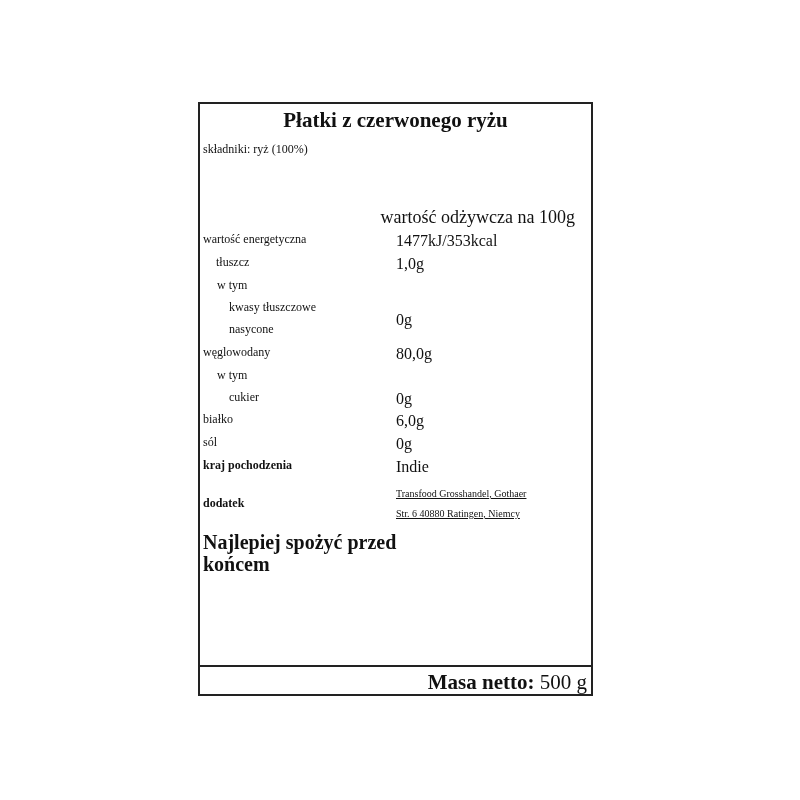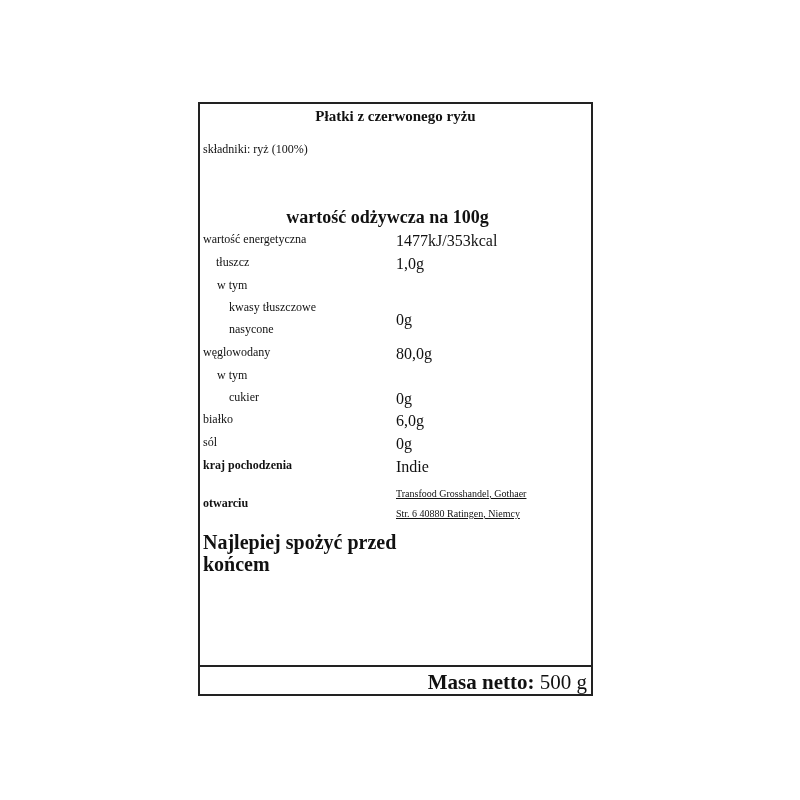--- a/index.html
+++ b/index.html
@@ -1,20 +1,20 @@
 <!DOCTYPE html>
 <html><head>
 <meta charset="utf-8">
 <style>
   html, body { margin:0; padding:0; background:#ffffff; }
   body { width:800px; height:800px; position:relative; font-family:"Liberation Serif", serif; color:#111; }
   .label-box { position:absolute; left:198px; top:102px; width:391px; height:590px; border:2px solid #222; }
-  .title { position:absolute; left:0; right:0; top:4px; text-align:center; font-weight:bold; font-size:15px; }
+  .title { position:absolute; left:0; right:0; top:4px; text-align:center; font-weight:bold; font-size:21px; }
   .line { position:absolute; left:3px; font-size:12px; white-space:nowrap; }
-  .sub { position:absolute; left:0; right:16px; text-align:center; font-weight:bold; font-size:18px; }
+  .sub { position:absolute; left:0; right:16px; text-align:right; font-weight:normal; font-size:18px; }
   .row-label { position:absolute; font-size:12px; white-space:nowrap; }
   .row-val { position:absolute; left:196px; font-size:16px; white-space:nowrap; }
   .b { font-weight:bold; }
   .importer-val { position:absolute; left:196px; font-size:10px; line-height:20px;text-decoration:underline; }
   .para { position:absolute; left:3px; width:385px; font-size:20px; line-height:22px; }
   .divider { position:absolute; left:0; right:0; top:561px; border-top:2px solid #222; }
   .netto { position:absolute; right:4px; top:566px; font-size:21px; white-space:nowrap; }
 </style>
 </head>
 <body>
@@ -46,21 +46,21 @@
 
   <div class="row-label" style="top:308px;left:3px">białko</div>
   <div class="row-val" style="top:308px">6,0g</div>
 
   <div class="row-label" style="top:331px;left:3px">sól</div>
   <div class="row-val" style="top:331px">0g</div>
 
   <div class="row-label b" style="top:354px;left:3px">kraj pochodzenia</div>
   <div class="row-val" style="top:354px">Indie</div>
 
-  <div class="row-label b" style="top:392px;left:3px">otwarciu</div>
+  <div class="row-label b" style="top:392px;left:3px">dodatek</div>
   <div class="importer-val" style="top:380px">
     <div>Transfood Grosshandel, Gothaer</div>
     <div>Str. 6 40880 Ratingen, Niemcy</div>
   </div>
 
   <div class="para b" style="top:427px">
     <div>Najlepiej spożyć przed</div>
     <div>końcem</div>
   </div>
 

